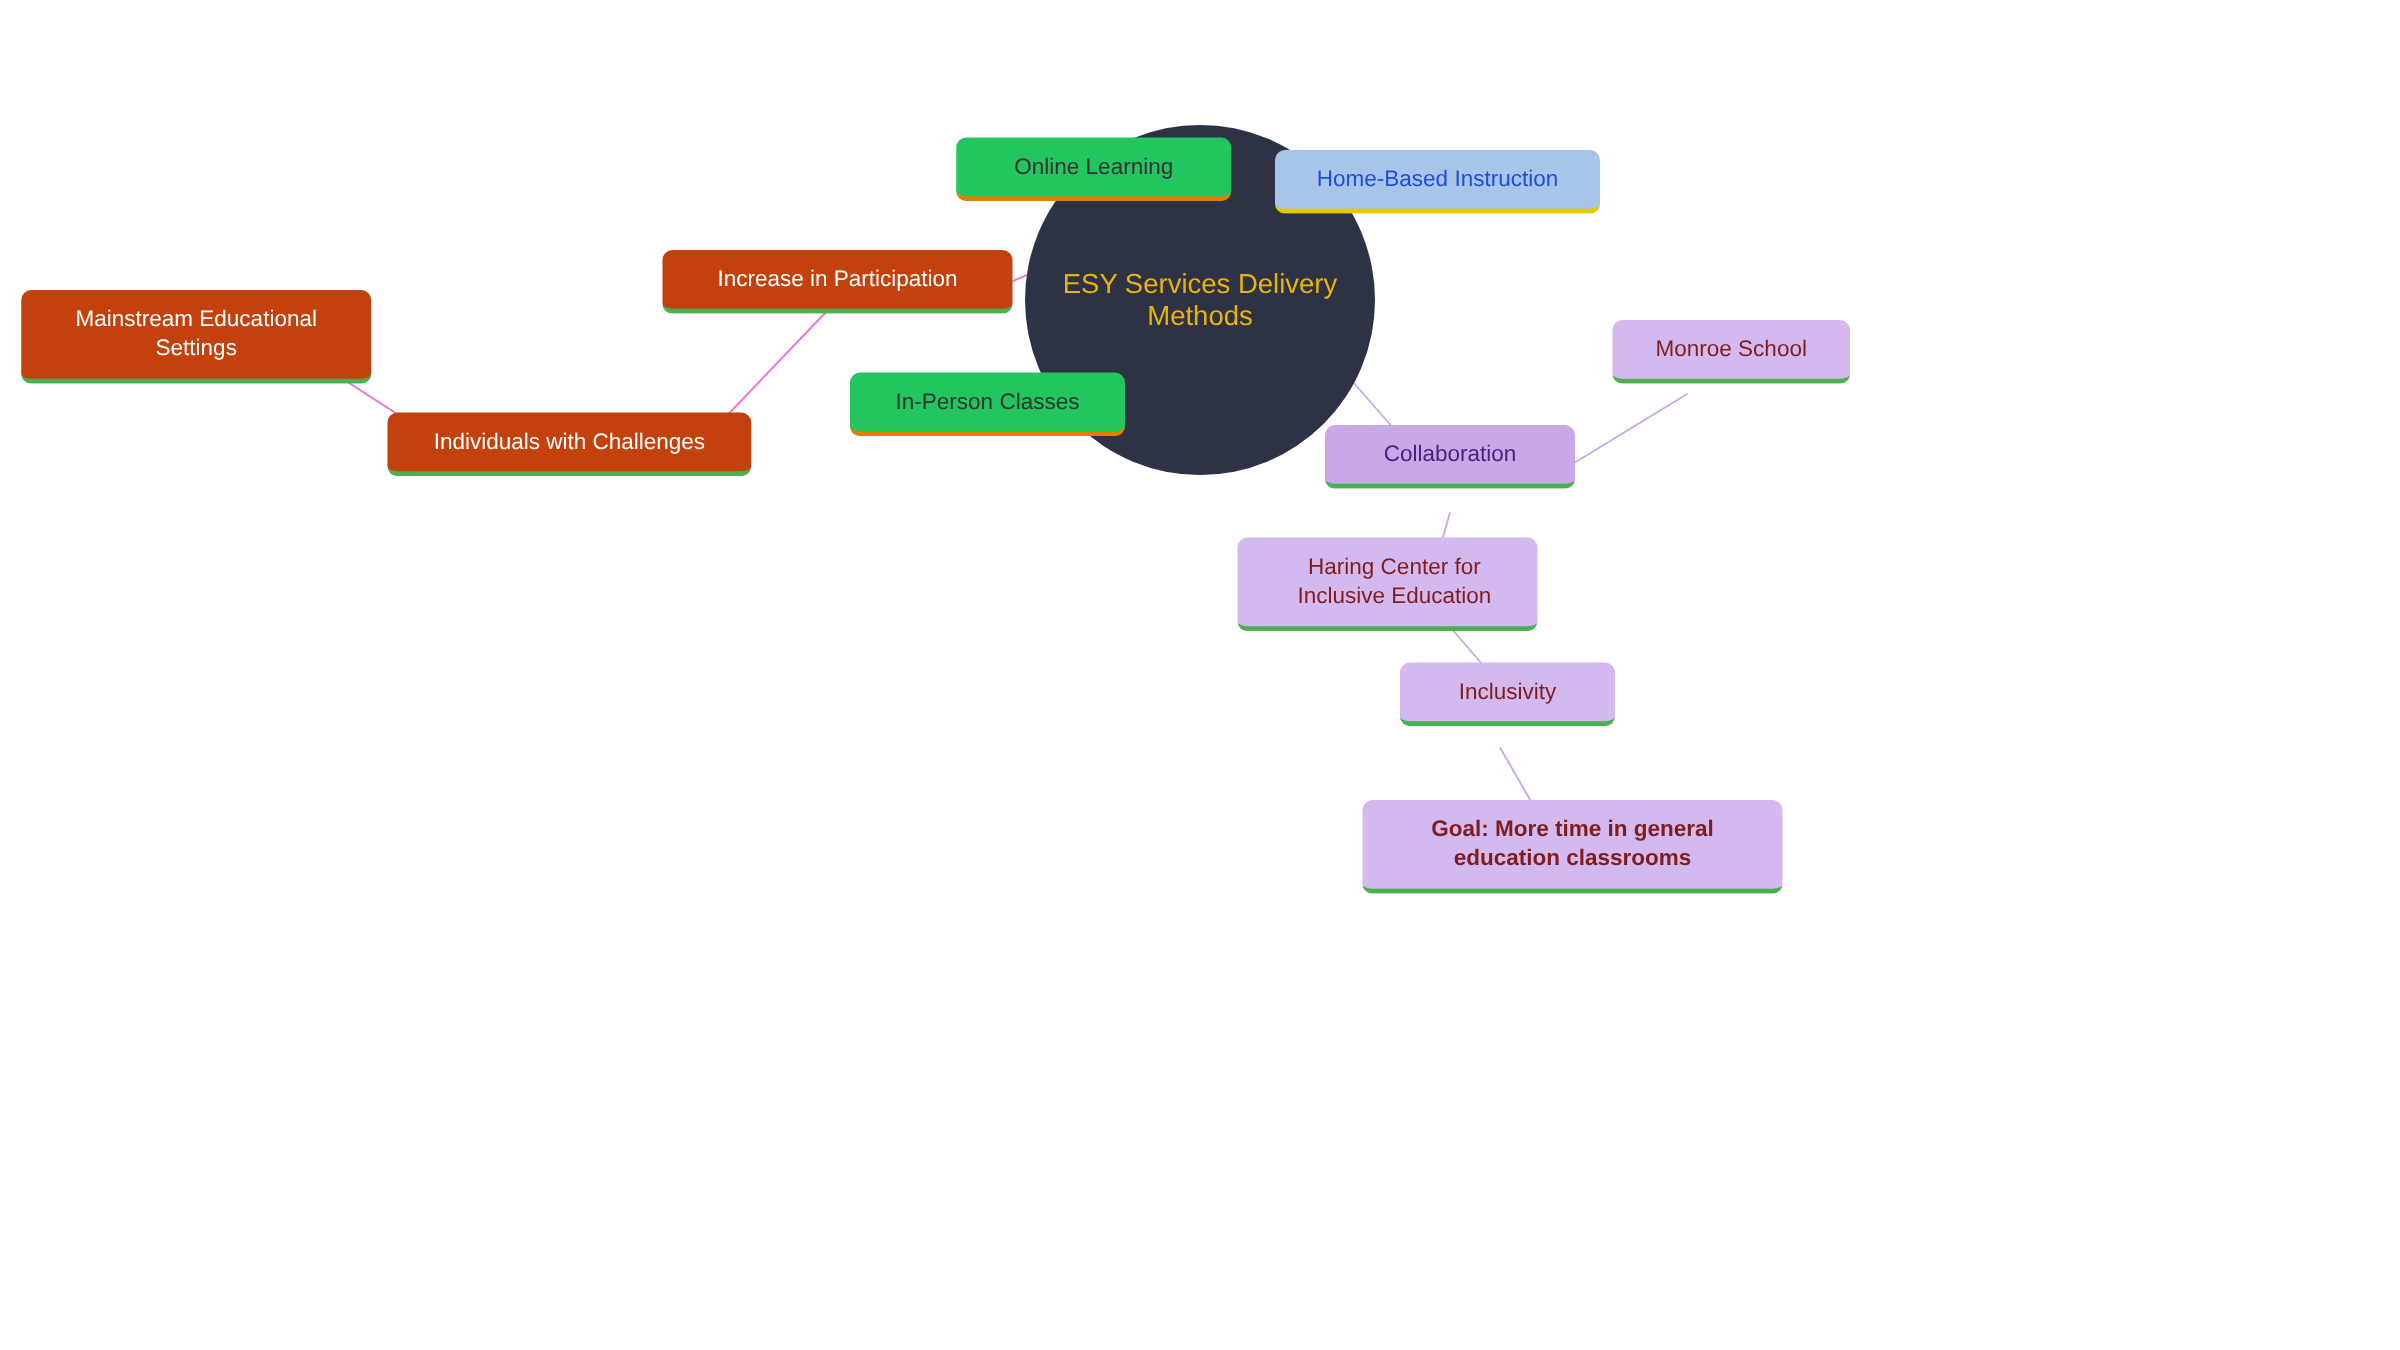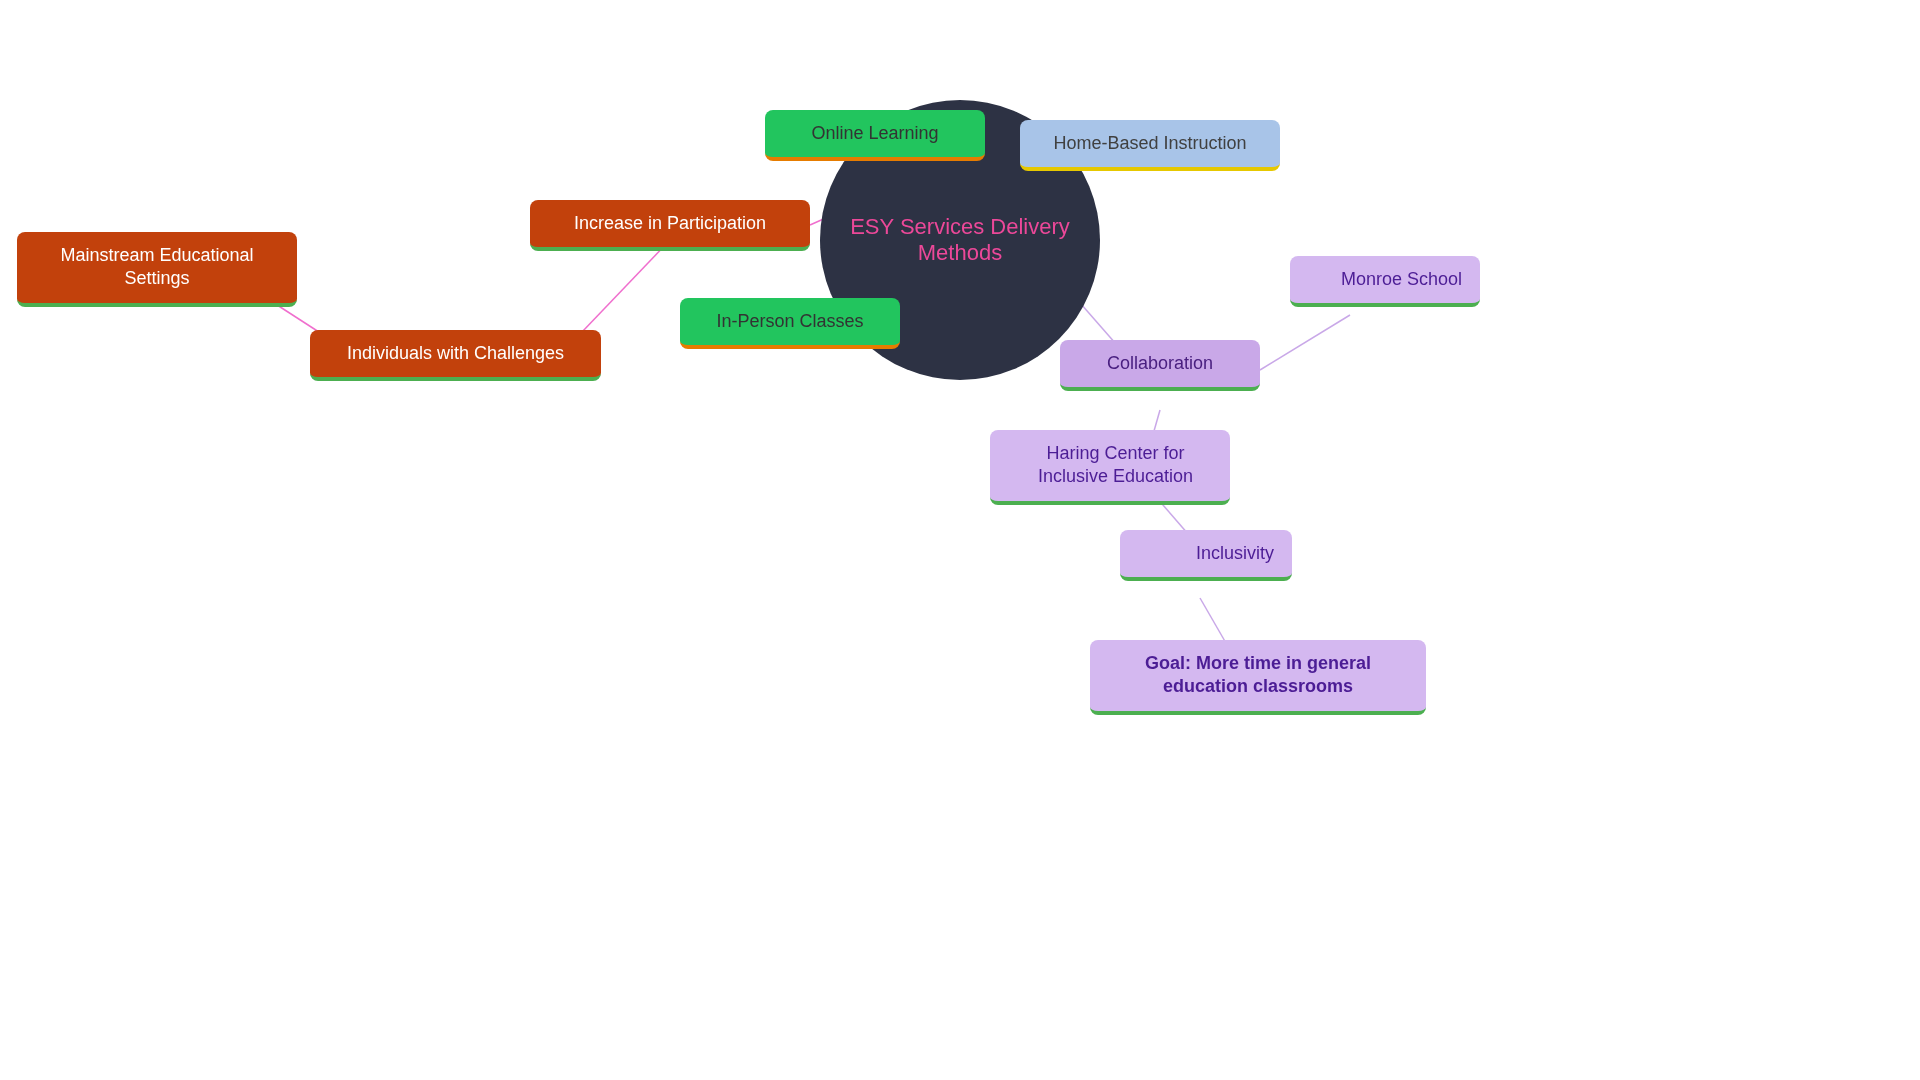--- a/index.html
+++ b/index.html
@@ -23,21 +23,21 @@
     .center-node {
       position: absolute;
       width: 280px;
       height: 280px;
       border-radius: 50%;
       background: #2d3244;
       display: flex;
       align-items: center;
       justify-content: center;
       text-align: center;
-      color: #ec4899;
+      color: #eab308;
       font-size: 22px;
       font-weight: 500;
       left: 820px;
       top: 100px;
     }
 
     .node {
       position: absolute;
       border-radius: 8px;
       display: flex;
@@ -58,36 +58,35 @@
     }
 
     .node-blue {
       background: #22c55e;
       color: #333333;
       border-bottom-color: #e67c00;
     }
 
     .node-blue-light {
       background: #a8c4e8;
-      color: #404040;
+      color: #1d4ed8;
       border-bottom-color: #e6c800;
     }
 
     .node-purple {
       background: #c9a8e8;
       color: #4a2080;
       border-bottom-color: #4caf50;
       text-align: right;
     }
 
     .node-purple-light {
       background: #d4b8f0;
-      color: #4c1d95;
+      color: #7f1d1d;
       border-bottom-color: #4caf50;
-      justify-content: flex-end;
     }
 
     
     #node-mainstream {
       left: 17px;
       top: 232px;
       width: 280px;
     }
 
     #node-individuals {

